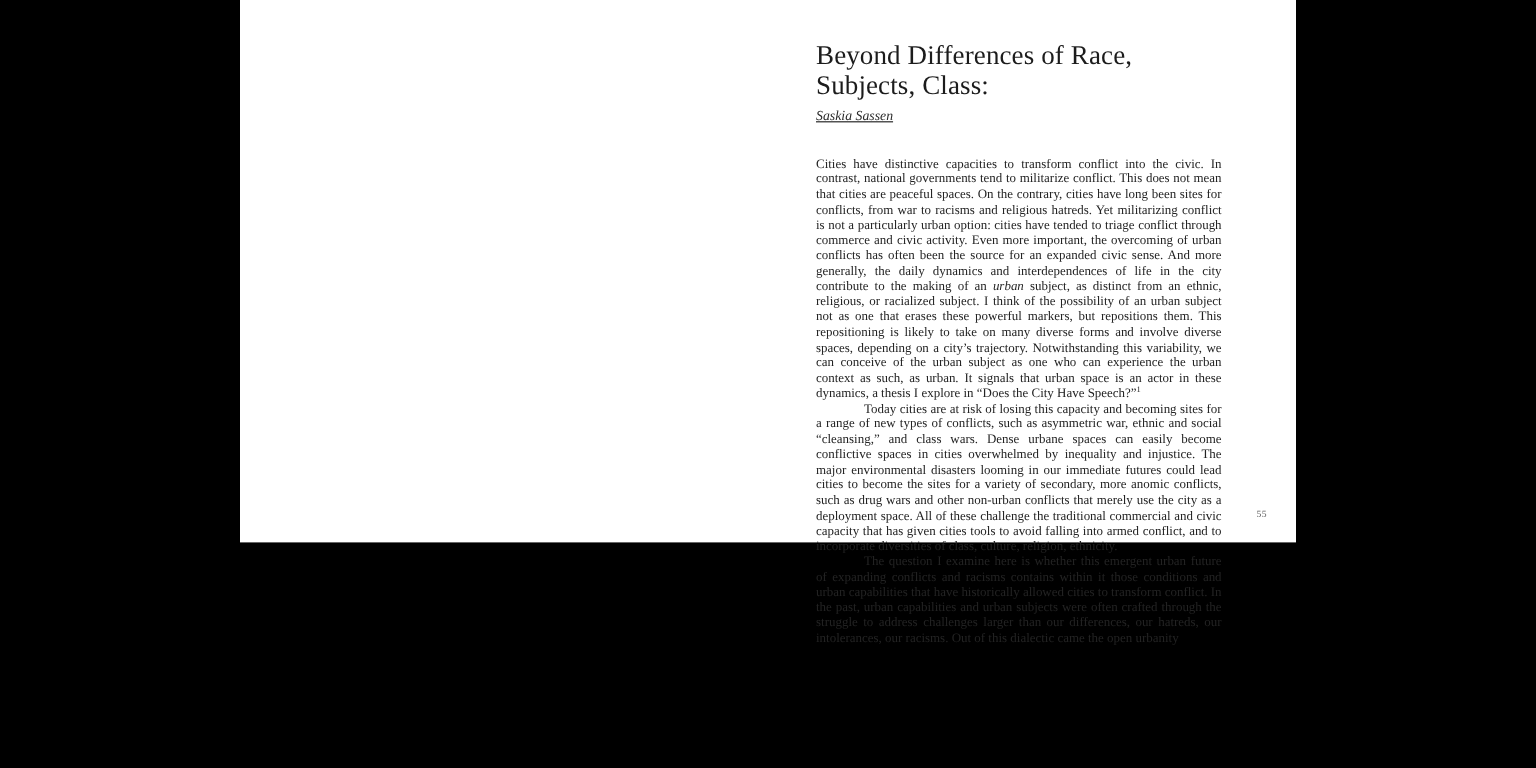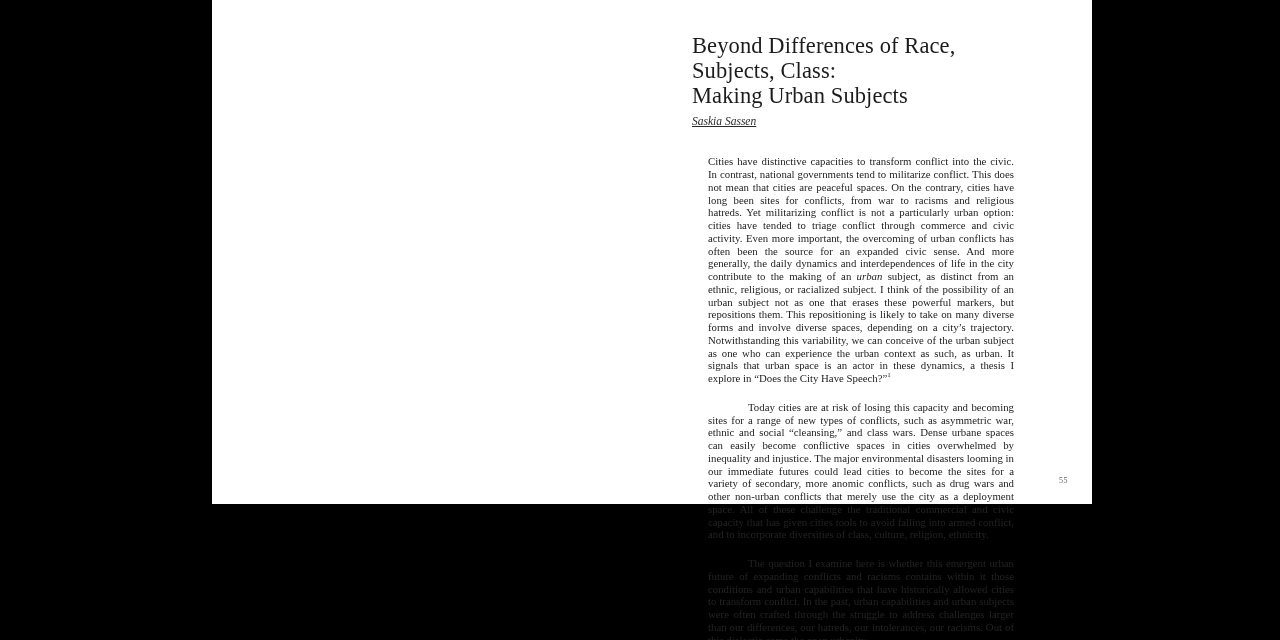--- a/index.html
+++ b/index.html
@@ -13,24 +13,24 @@
     position: relative;
     overflow: hidden;
     font-family: "Liberation Serif", "DejaVu Serif", serif;
   }
   .stage {
     position: absolute;
     inset: 0;
   }
   .book-page {
     position: absolute;
-    left: 212px;
+    left: 200px;
     top: 0;
     width: 880px;
-    height: 504px;
+    height: 452px;
     background: #ffffff;
   }
   .text-column {
     position: absolute;
     left: 480px;
     top: 34px;
     width: 338px;
     color: #222222;
   }
   .essay-title {
@@ -51,21 +51,21 @@
     text-decoration: underline;
   }
   .essay-body {
     margin-top: 27px;
     font-size: 10.8px;
     line-height: 12.75px;
     text-align: justify;
     color: #232323;
   }
   .para {
-    margin: 16px;
+    margin: 0;
   }
   .para.indent {
     text-indent: 40px;
     font-family: Liberation Serif, serif;
   }
   .para sup {
     font-size: 7px;
     line-height: 0;
     vertical-align: super;
   }
@@ -80,21 +80,20 @@
 </style>
 </head>
 <body>
 
 <div class="stage">
   <div class="book-page">
     <div class="text-column">
       <h1 class="essay-title">
           <span class="title-line">Beyond Differences of Race,</span>
           <span class="title-line">Subjects, Class:</span>
-          <span class="title-line">Making Urban Subjects</span>
         </h1>
       <div class="essay-author">Saskia Sassen</div>
       <div class="essay-body">
         <p class="para"><span>Cities have distinctive capacities to transform conflict into the civic. In contrast, national governments tend to militarize conflict. This does not mean that cities are peaceful spaces. On the contrary, cities have long been sites for conflicts, from war to racisms and religious hatreds. Yet militarizing conflict is not a particularly urban option: cities have tended to triage conflict through commerce and civic activity. Even more important, the overcoming of urban conflicts has often been the source for an expanded civic sense. And more generally, the daily dynamics and interdependences of life in the city contribute to the making of an </span><em>urban</em><span> subject, as distinct from an ethnic, religious, or racialized subject. I think of the possibility of an urban subject not as one that erases these powerful markers, but repositions them. This repositioning is likely to take on many diverse forms and involve diverse spaces, depending on a city’s trajectory. Notwithstanding this variability, we can conceive of the urban subject as one who can experience the urban context as such, as urban. It signals that urban space is an actor in these dynamics, a thesis I explore in “Does the City Have Speech?”</span><sup>1</sup></p>
         <p class="para indent">Today cities are at risk of losing this capacity and becoming sites for a range of new types of conflicts, such as asymmetric war, ethnic and social “cleansing,” and class wars. Dense urbane spaces can easily become conflictive spaces in cities overwhelmed by inequality and injustice. The major environmental disasters looming in our immediate futures could lead cities to become the sites for a variety of secondary, more anomic conflicts, such as drug wars and other non-urban conflicts that merely use the city as a deployment space. All of these challenge the traditional commercial and civic capacity that has given cities tools to avoid falling into armed conflict, and to incorporate diversities of class, culture, religion, ethnicity.</p>
         <p class="para indent">The question I examine here is whether this emergent urban future of expanding conflicts and racisms contains within it those conditions and urban capabilities that have historically allowed cities to transform conflict. In the past, urban capabilities and urban subjects were often crafted through the struggle to address challenges larger than our differences, our hatreds, our intolerances, our racisms. Out of this dialectic came the open urbanity</p>
       </div>
     </div>
     <div class="page-number">55</div>
   </div>

